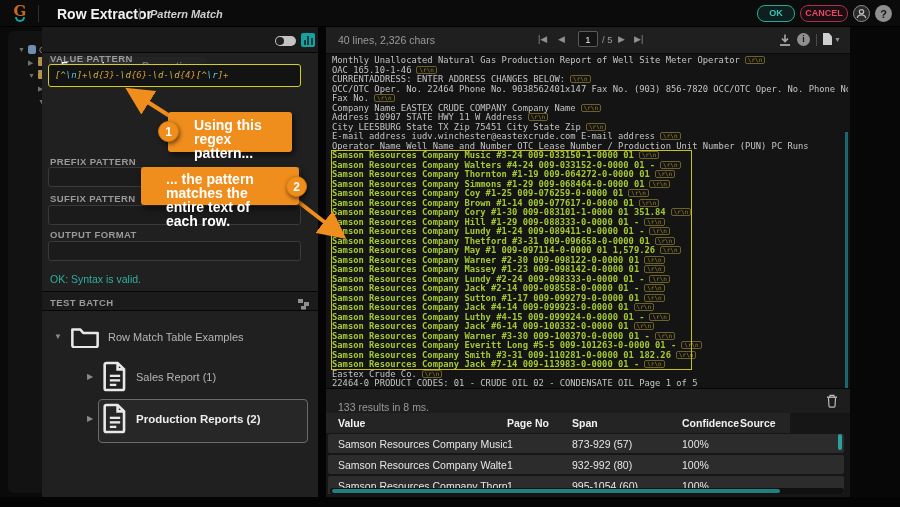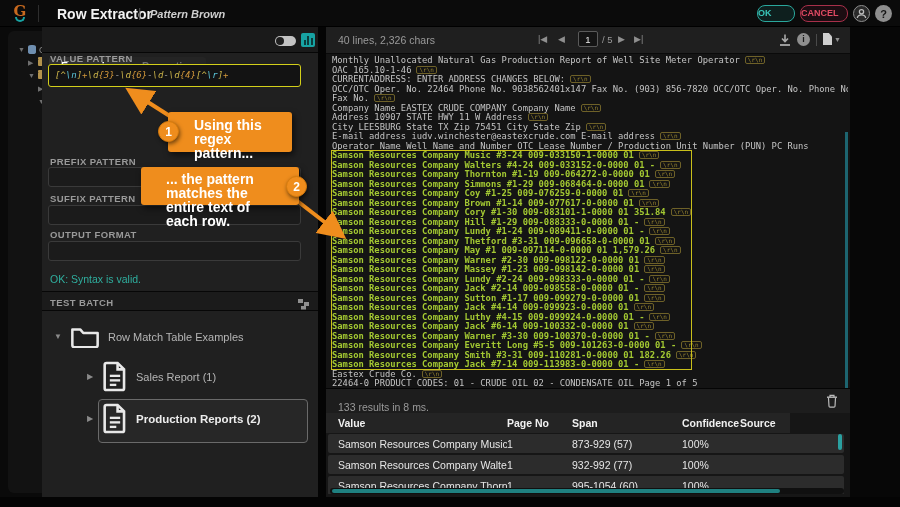--- a/index.html
+++ b/index.html
@@ -9,21 +9,21 @@
 
   
   .topbar{position:absolute;left:0;top:0;width:900px;height:27px;background:#0b0b0b;border-bottom:1px solid #000;}
   .logo-box{position:absolute;left:7px;top:1px;width:26px;height:25px;display:flex;flex-direction:column;align-items:center;justify-content:center;}
   .logo-g{font-family:"DejaVu Serif",serif;font-weight:bold;font-size:15px;color:#c96a1f;line-height:13px;}
   .logo-chev{width:10px;height:5px;border:2px solid #17a2a2;border-top:none;border-radius:0 0 8px 8px;margin-top:-1px;}
   .topbar-sep{position:absolute;left:38px;top:5px;width:1px;height:17px;background:#2e2e2e;}
   .app-title{position:absolute;left:57px;top:6px;font-size:14px;font-weight:bold;color:#f2f2f2;}
   .title-divider{position:absolute;left:138px;top:5px;color:#4d4d4d;font-size:13px;}
   .app-subtitle{position:absolute;left:150px;top:8px;font-size:11px;font-style:italic;font-weight:bold;color:#cfcfcf;}
-  .btn{position:absolute;top:5px;height:17px;border-radius:8px;font-size:9px;font-weight:bold;text-align:left;line-height:15px;background:#101a1a00;cursor:pointer;}
+  .btn{position:absolute;top:5px;height:17px;border-radius:8px;font-size:9px;font-weight:bold;text-align:center;line-height:15px;background:#101a1a00;cursor:pointer;}
   .ok-btn{left:757px;width:38px;border:1px solid #2aa79c;color:#38c5b8;background:#0e1f1e;}
   .cancel-btn{left:800px;width:48px;border:1px solid #a8304a;color:#e04a63;background:#1c0d12;}
   .circ{position:absolute;top:5px;width:17px;height:17px;border-radius:50%;background:#9a9a9a;display:flex;align-items:center;justify-content:center;}
   .avatar{left:853px;background:#2a2a2a;border:1px solid #8f8f8f;}
   .avatar svg{display:block;}
   .help{left:875px;background:#8f8f8f;color:#151515;font-size:11px;font-weight:bold;}
 
   
   .side-strip{position:absolute;left:0;top:27px;width:42px;height:470px;background:#0a0a0a;overflow:hidden;}
   .strip-inner{position:absolute;left:8px;top:4px;width:60px;height:462px;background:#121212;border-radius:6px 0 0 6px;padding-top:12px;}
@@ -117,21 +117,21 @@
 <div class="app">
 
   <div class="topbar">
     <div class="logo-box">
       <div class="logo-g">G</div>
       <div class="logo-chev"></div>
     </div>
     <div class="topbar-sep"></div>
     <div class="app-title">Row Extractor</div>
     <div class="title-divider">|</div>
-    <div class="app-subtitle">Pattern Brown</div>
+    <div class="app-subtitle">Pattern Match</div>
     <div class="btn ok-btn">OK</div>
     <div class="btn cancel-btn">CANCEL</div>
     <div class="circ avatar">
       <svg width="11" height="11" viewBox="0 0 12 12">
           <circle cx="6" cy="4" r="2.3" fill="none" stroke="#bdbdbd" stroke-width="1.4"></circle>
           <path d="M1.5 11 a4.5 3.5 0 0 1 9 0" fill="none" stroke="#bdbdbd" stroke-width="1.4"></path>
         </svg>
     </div>
     <div class="circ help">?</div>
   </div>
@@ -322,21 +322,21 @@
         <div class="res-row">
           <div class="rc rc-value">Samson Resources Company Music #3-24 ...</div>
           <div class="rc rc-page">1</div>
           <div class="rc rc-span">873-929 (57)</div>
           <div class="rc rc-confidence">100%</div>
           <div class="rc rc-source"></div>
         </div>
         <div class="res-row">
           <div class="rc rc-value">Samson Resources Company Walters #4-2...</div>
           <div class="rc rc-page">1</div>
-          <div class="rc rc-span">932-992 (77)</div>
+          <div class="rc rc-span">932-992 (80)</div>
           <div class="rc rc-confidence">100%</div>
           <div class="rc rc-source"></div>
         </div>
         <div class="res-row">
           <div class="rc rc-value">Samson Resources Company Thornton #1-...</div>
           <div class="rc rc-page">1</div>
           <div class="rc rc-span">995-1054 (60)</div>
           <div class="rc rc-confidence">100%</div>
           <div class="rc rc-source"></div>
         </div>

